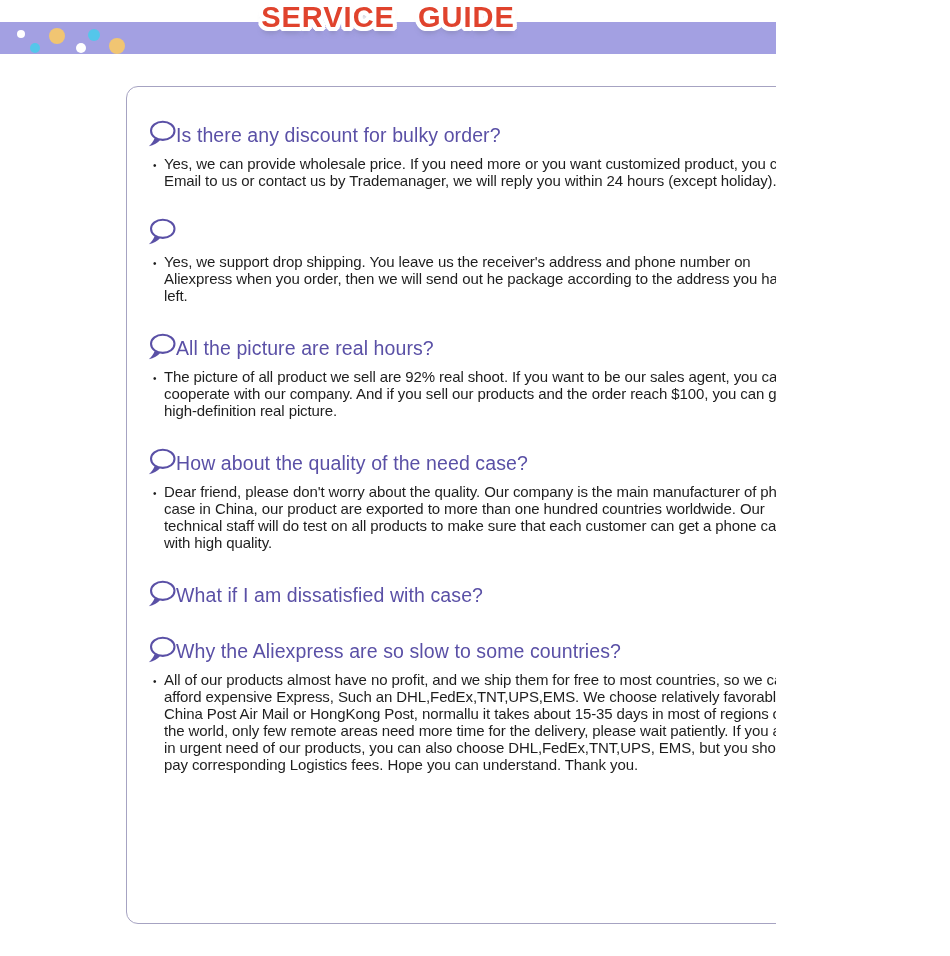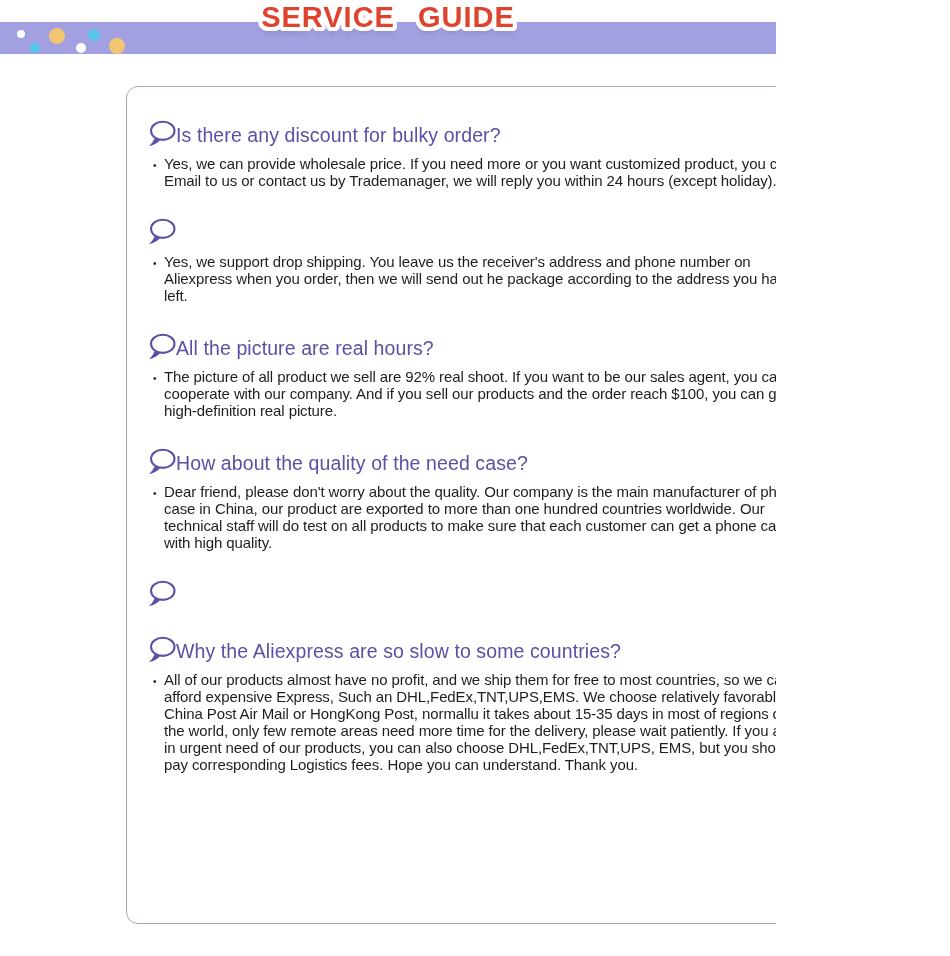--- a/index.html
+++ b/index.html
@@ -151,20 +151,21 @@
     </section>
 
     <section class="faq">
       <div class="q-row">
         <span class="bubble">
           <svg viewBox="0 0 34 30" width="30" height="28">
               <ellipse cx="19" cy="12.5" rx="13.3" ry="10.3" fill="#ffffff" stroke="#5a50a6" stroke-width="2.3"></ellipse>
               <path d="M10 20.5 C8.5 24.5 6 27.8 3.2 30 C9 28.8 13.5 26.2 16 23 Z" fill="#5a50a6"></path>
             </svg>
         </span>
+        <h2 class="q">What if I am dissatisfied with case?</h2>
       </div>
     </section>
 
     <section class="faq">
       <div class="q-row">
         <span class="bubble">
           <svg viewBox="0 0 34 30" width="30" height="28">
               <ellipse cx="19" cy="12.5" rx="13.3" ry="10.3" fill="#ffffff" stroke="#5a50a6" stroke-width="2.3"></ellipse>
               <path d="M10 20.5 C8.5 24.5 6 27.8 3.2 30 C9 28.8 13.5 26.2 16 23 Z" fill="#5a50a6"></path>
             </svg>

